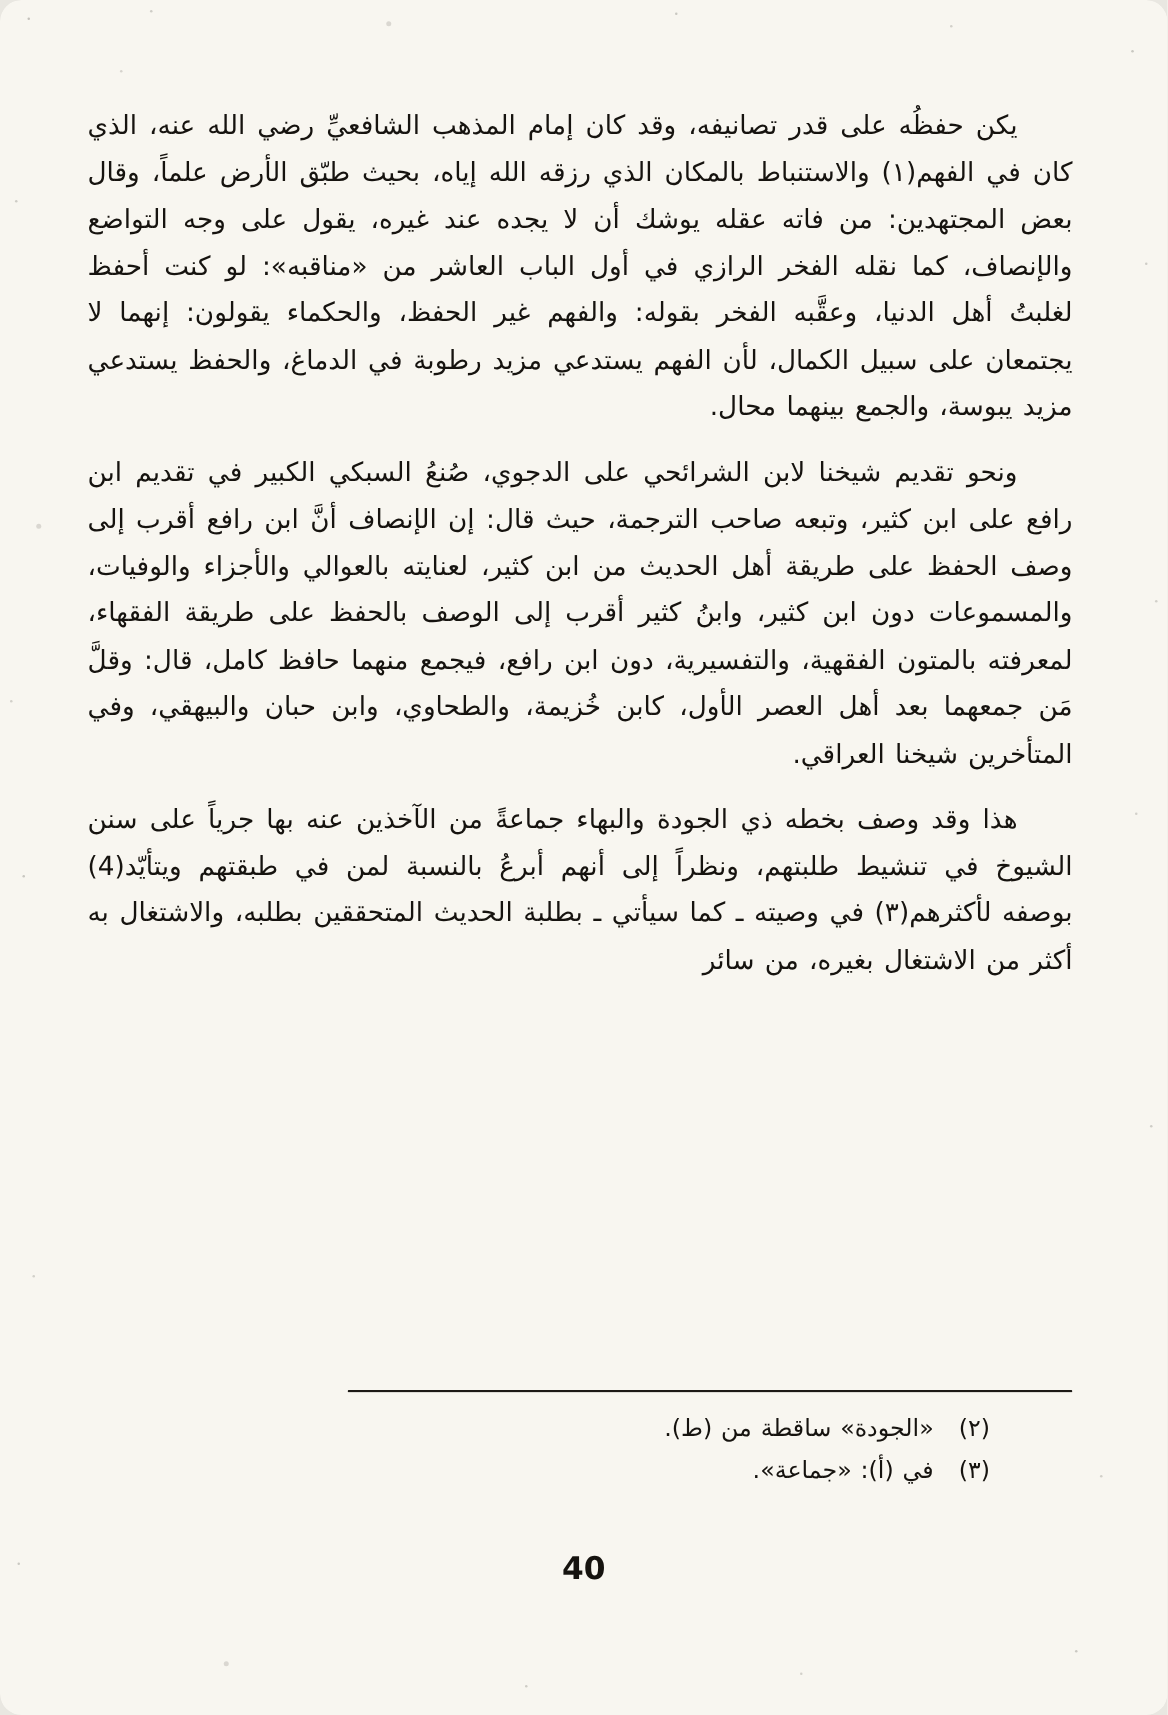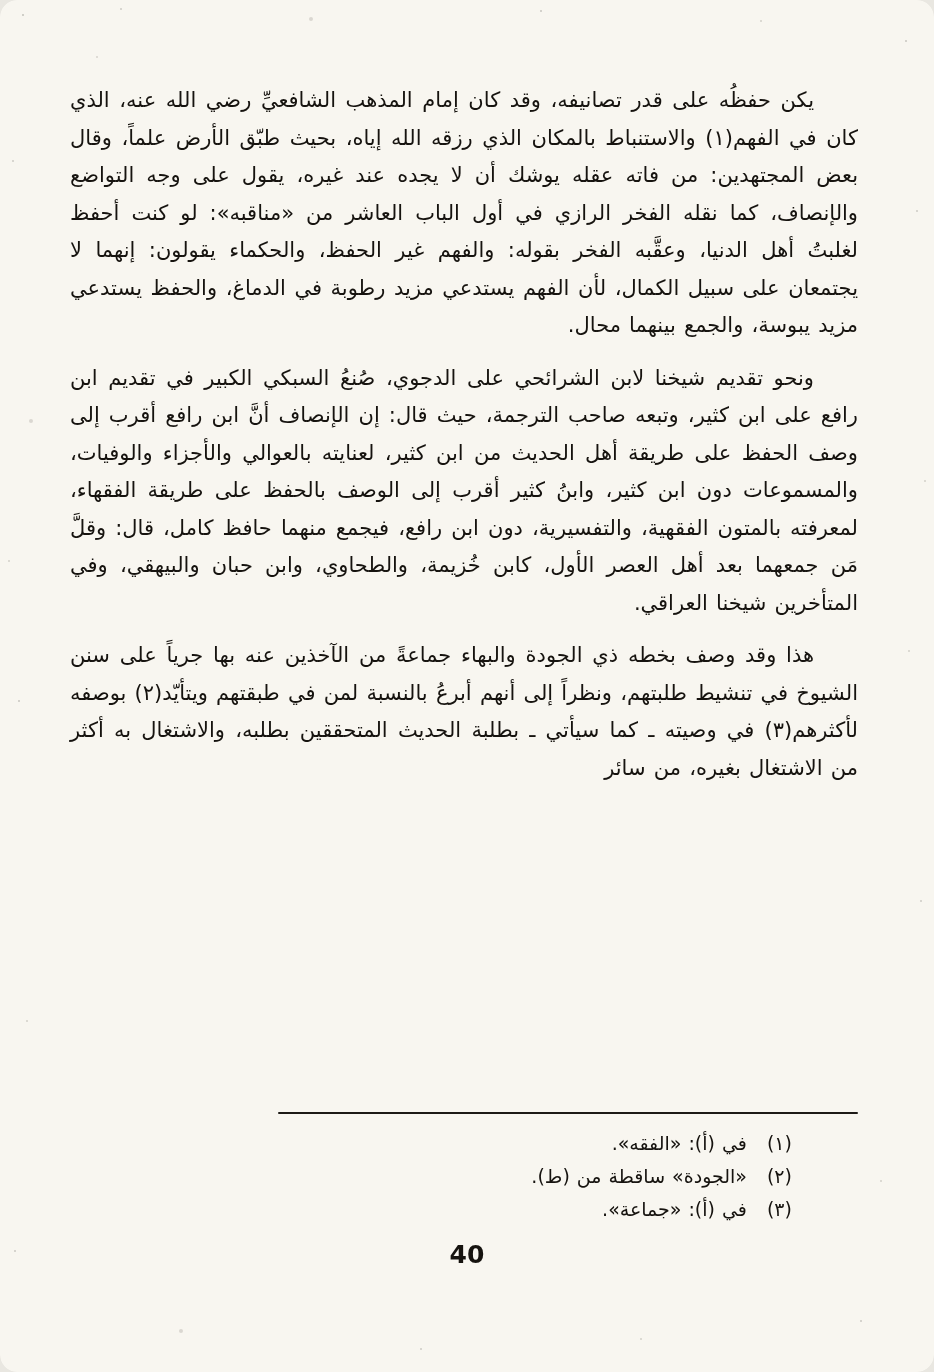--- a/index.html
+++ b/index.html
@@ -92,28 +92,25 @@
 </head>
 <body>
 
 <div class="page">
 
   <div class="speckle"></div>
 
   <div class="text-block">
     <p class="para">يكن حفظُه على قدر تصانيفه، وقد كان إمام المذهب الشافعيِّ رضي الله عنه، الذي كان في الفهم(١) والاستنباط بالمكان الذي رزقه الله إياه، بحيث طبّق الأرض علماً، وقال بعض المجتهدين: من فاته عقله يوشك أن لا يجده عند غيره، يقول على وجه التواضع والإنصاف، كما نقله الفخر الرازي في أول الباب العاشر من «مناقبه»: لو كنت أحفظ لغلبتُ أهل الدنيا، وعقَّبه الفخر بقوله: والفهم غير الحفظ، والحكماء يقولون: إنهما لا يجتمعان على سبيل الكمال، لأن الفهم يستدعي مزيد رطوبة في الدماغ، والحفظ يستدعي مزيد يبوسة، والجمع بينهما محال.</p>
     <p class="para">ونحو تقديم شيخنا لابن الشرائحي على الدجوي، صُنعُ السبكي الكبير في تقديم ابن رافع على ابن كثير، وتبعه صاحب الترجمة، حيث قال: إن الإنصاف أنَّ ابن رافع أقرب إلى وصف الحفظ على طريقة أهل الحديث من ابن كثير، لعنايته بالعوالي والأجزاء والوفيات، والمسموعات دون ابن كثير، وابنُ كثير أقرب إلى الوصف بالحفظ على طريقة الفقهاء، لمعرفته بالمتون الفقهية، والتفسيرية، دون ابن رافع، فيجمع منهما حافظ كامل، قال: وقلَّ مَن جمعهما بعد أهل العصر الأول، كابن خُزيمة، والطحاوي، وابن حبان والبيهقي، وفي المتأخرين شيخنا العراقي.</p>
-    <p class="para">هذا وقد وصف بخطه ذي الجودة والبهاء جماعةً من الآخذين عنه بها جرياً على سنن الشيوخ في تنشيط طلبتهم، ونظراً إلى أنهم أبرعُ بالنسبة لمن في طبقتهم ويتأيّد(٢) بوصفه لأكثرهم(٣) في وصيته ـ كما سيأتي ـ بطلبة الحديث المتحققين بطلبه، والاشتغال به أكثر من الاشتغال بغيره، من سائر</p>
+    <p class="para">هذا وقد وصف بخطه ذي الجودة والبهاء جماعةً من الآخذين عنه بها جرياً على سنن الشيوخ في تنشيط طلبتهم، ونظراً إلى أنهم أبرعُ بالنسبة لمن في طبقتهم ويتأيّد(4) بوصفه لأكثرهم(٣) في وصيته ـ كما سيأتي ـ بطلبة الحديث المتحققين بطلبه، والاشتغال به أكثر من الاشتغال بغيره، من سائر</p>
   </div>
 
   <div class="footnotes">
     <div class="fn-rule"></div>
-    <div class="footnote">
-      <span class="fn-num">(١)</span><span class="fn-text">في (أ): «الفقه».</span>
-    </div>
     <div class="footnote">
       <span class="fn-num">(٢)</span><span class="fn-text">«الجودة» ساقطة من (ط).</span>
     </div>
     <div class="footnote">
       <span class="fn-num">(٣)</span><span class="fn-text">في (أ): «جماعة».</span>
     </div>
   </div>
 
   <div class="page-number">40</div>
 

